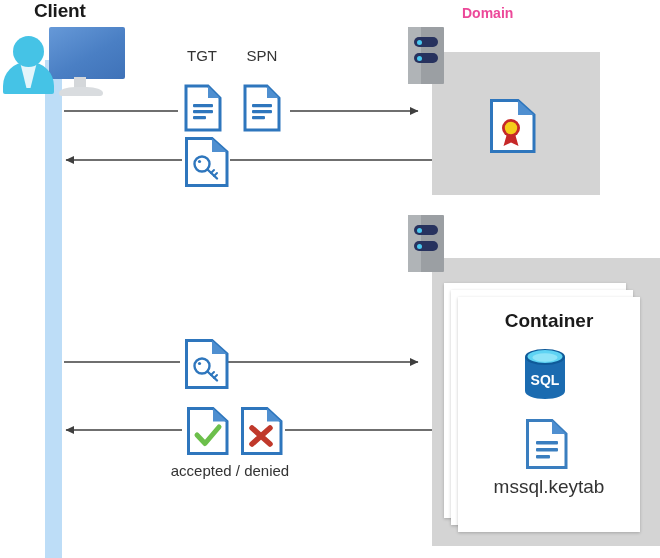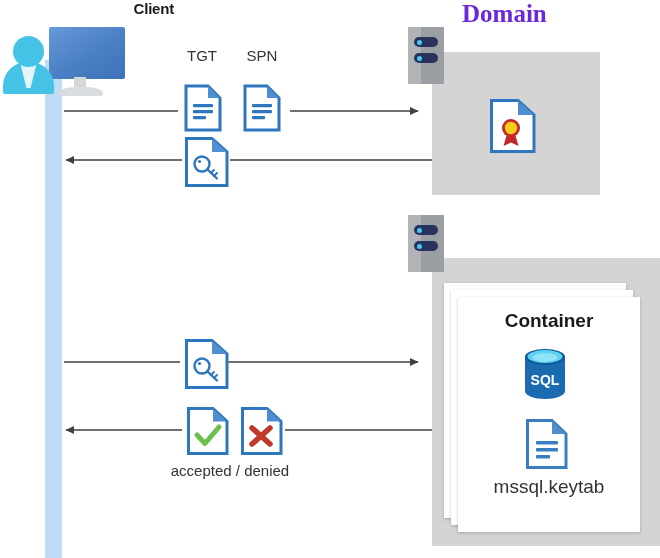--- a/index.html
+++ b/index.html
@@ -18,22 +18,22 @@
 
   
   .lifeline{
     left:45px; top:60px; width:17px; height:498px;
     background:#bdddf7;
   }
 
   
   .client-title{
     left:34px; top:0px; width:140px;
-    font-size:15px; font-weight:bold; color:#1a1a1a;
-    text-align:right; letter-spacing:-0.2px;
+    font-size:19px; font-weight:bold; color:#1a1a1a;
+    text-align:left; letter-spacing:-0.2px;
   }
   .monitor{
     left:49px; top:27px; width:76px; height:52px;
     background:linear-gradient(150deg,#6699d8 0%,#4a7fc4 55%,#3f72b8 100%);
     border-radius:2px;
   }
   .mon-neck{
     left:74px; top:77px; width:12px; height:14px;
     background:#d4d7da;
   }
@@ -75,23 +75,22 @@
     background:#27325e; border-radius:5px;
   }
   .rack-bar:after{
     content:""; position:absolute; left:3px; top:2.5px;
     width:5px; height:5px; border-radius:50%; background:#49c8f0;
   }
   .rack-dc{ left:408px; top:27px; }
   .rack-ls{ left:408px; top:215px; }
 
   .board-title{
-    font-size:25px; font-weight:bold; color:#6d28d9;
+    font-size:14px; font-weight:bold; color:#ec4899;
     line-height:23px;
-    font-family:Liberation Serif, serif;
   }
   .dc-title{ left:462px; top:2px; width:190px; }
   .ls-title{ left:462px; top:222px; width:190px; }
 
   
   .card{
     background:#ffffff;
     box-shadow:0 1px 3px rgba(0,0,0,0.22);
   }
   .card-a{ left:444px; top:283px; width:182px; height:235px; }

